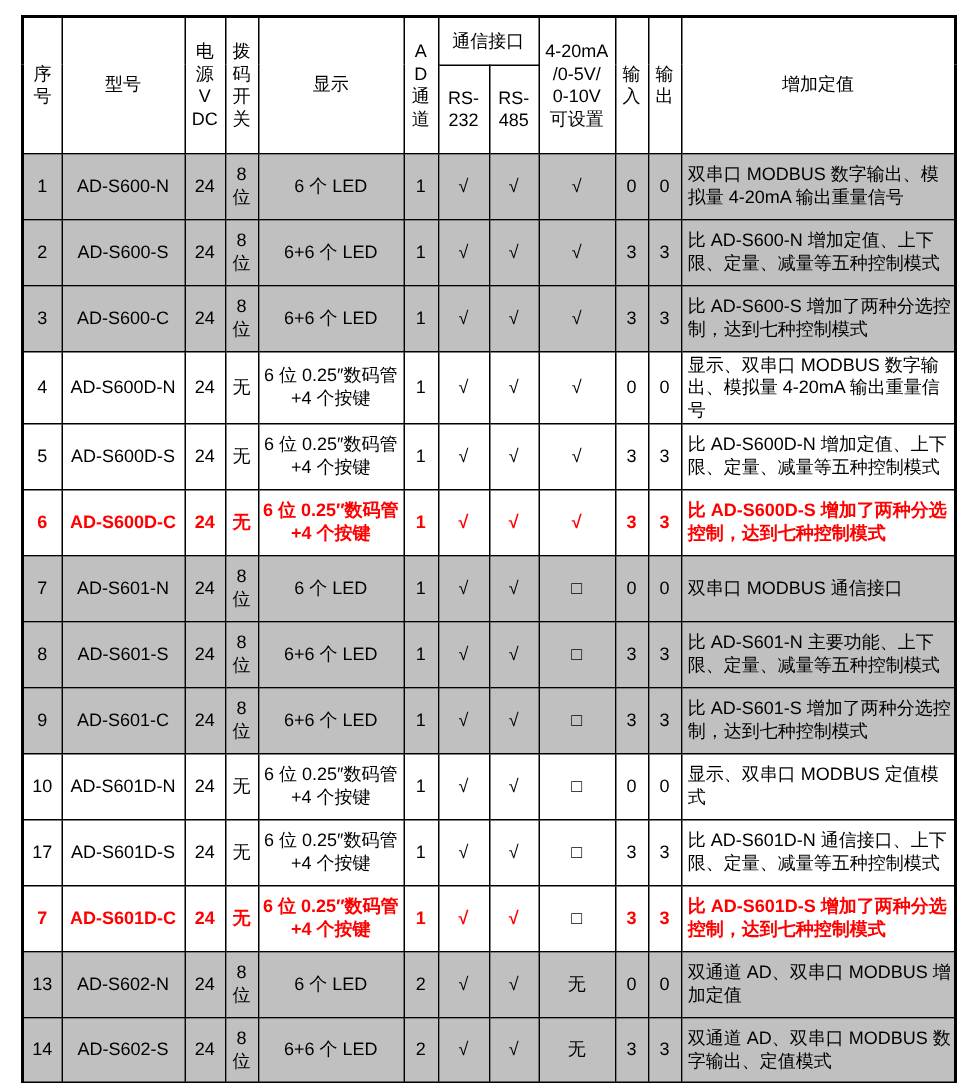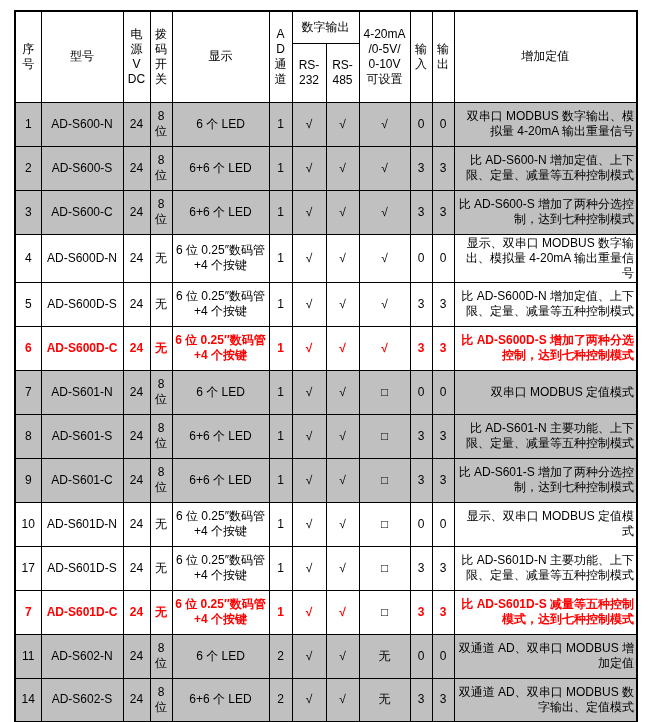--- a/index.html
+++ b/index.html
@@ -32,21 +32,21 @@
     padding: 1px 2px;
     white-space: pre-line;
     font-weight: normal;
     overflow: hidden;
     word-break: break-all;
   }
   thead tr.h1 { height: 32px; }
   thead tr.h2 { height: 59px; }
   tbody tr { height: 44px; }
   tbody td.cell-functions {
-    text-align: right;
+    text-align: left;
     padding-left: 4px;
     padding-right: 2px;
   }
   tbody tr.shaded td { background: #c0c0c0; }
   tbody tr.hl td {
     color: #ff0000;
     font-weight: bold;
   }
   tbody tr.hl td.plain {
     color: #000000;
@@ -84,21 +84,21 @@
 DC</th>
         <th rowspan="2">拨
 码
 开
 关</th>
         <th rowspan="2">显示</th>
         <th rowspan="2">A
 D
 通
 道</th>
-        <th colspan="2">数字输出</th>
+        <th colspan="2">通信接口</th>
         <th rowspan="2">4-20mA
 /0-5V/
 0-10V
 可设置</th>
         <th rowspan="2">输
 入</th>
         <th rowspan="2">输
 出</th>
         <th rowspan="2">增加定值</th>
       </tr>
@@ -203,21 +203,21 @@
           <td class="cell-power">24</td>
           <td class="cell-dip">8
 位</td>
           <td class="cell-display">6 个 LED</td>
           <td class="cell-ad">1</td>
           <td class="cell-rs232">√</td>
           <td class="cell-rs485">√</td>
           <td class="cell-analog plain">□</td>
           <td class="cell-input">0</td>
           <td class="cell-output">0</td>
-          <td class="cell-functions">双串口 MODBUS 定值模式</td>
+          <td class="cell-functions">双串口 MODBUS 通信接口</td>
         </tr>
         <tr class="shaded">
           <td class="cell-no">8</td>
           <td class="cell-model">AD-S601-S</td>
           <td class="cell-power">24</td>
           <td class="cell-dip">8
 位</td>
           <td class="cell-display">6+6 个 LED</td>
           <td class="cell-ad">1</td>
           <td class="cell-rs232">√</td>
@@ -261,38 +261,38 @@
           <td class="cell-model">AD-S601D-S</td>
           <td class="cell-power">24</td>
           <td class="cell-dip">无</td>
           <td class="cell-display">6 位 0.25″数码管+4 个按键</td>
           <td class="cell-ad">1</td>
           <td class="cell-rs232">√</td>
           <td class="cell-rs485">√</td>
           <td class="cell-analog plain">□</td>
           <td class="cell-input">3</td>
           <td class="cell-output">3</td>
-          <td class="cell-functions">比 AD-S601D-N 主要功能、上下限、定量、减量等五种控制模式</td>
+          <td class="cell-functions">比 AD-S601D-N 通信接口、上下限、定量、减量等五种控制模式</td>
         </tr>
         <tr class="hl">
           <td class="cell-no">7</td>
           <td class="cell-model">AD-S601D-C</td>
           <td class="cell-power">24</td>
           <td class="cell-dip">无</td>
           <td class="cell-display">6 位 0.25″数码管+4 个按键</td>
           <td class="cell-ad">1</td>
           <td class="cell-rs232">√</td>
           <td class="cell-rs485">√</td>
           <td class="cell-analog plain">□</td>
           <td class="cell-input">3</td>
           <td class="cell-output">3</td>
-          <td class="cell-functions">比 AD-S601D-S 减量等五种控制模式，达到七种控制模式</td>
-        </tr>
-        <tr class="shaded">
-          <td class="cell-no">11</td>
+          <td class="cell-functions">比 AD-S601D-S 增加了两种分选控制，达到七种控制模式</td>
+        </tr>
+        <tr class="shaded">
+          <td class="cell-no">13</td>
           <td class="cell-model">AD-S602-N</td>
           <td class="cell-power">24</td>
           <td class="cell-dip">8
 位</td>
           <td class="cell-display">6 个 LED</td>
           <td class="cell-ad">2</td>
           <td class="cell-rs232">√</td>
           <td class="cell-rs485">√</td>
           <td class="cell-analog">无</td>
           <td class="cell-input">0</td>

